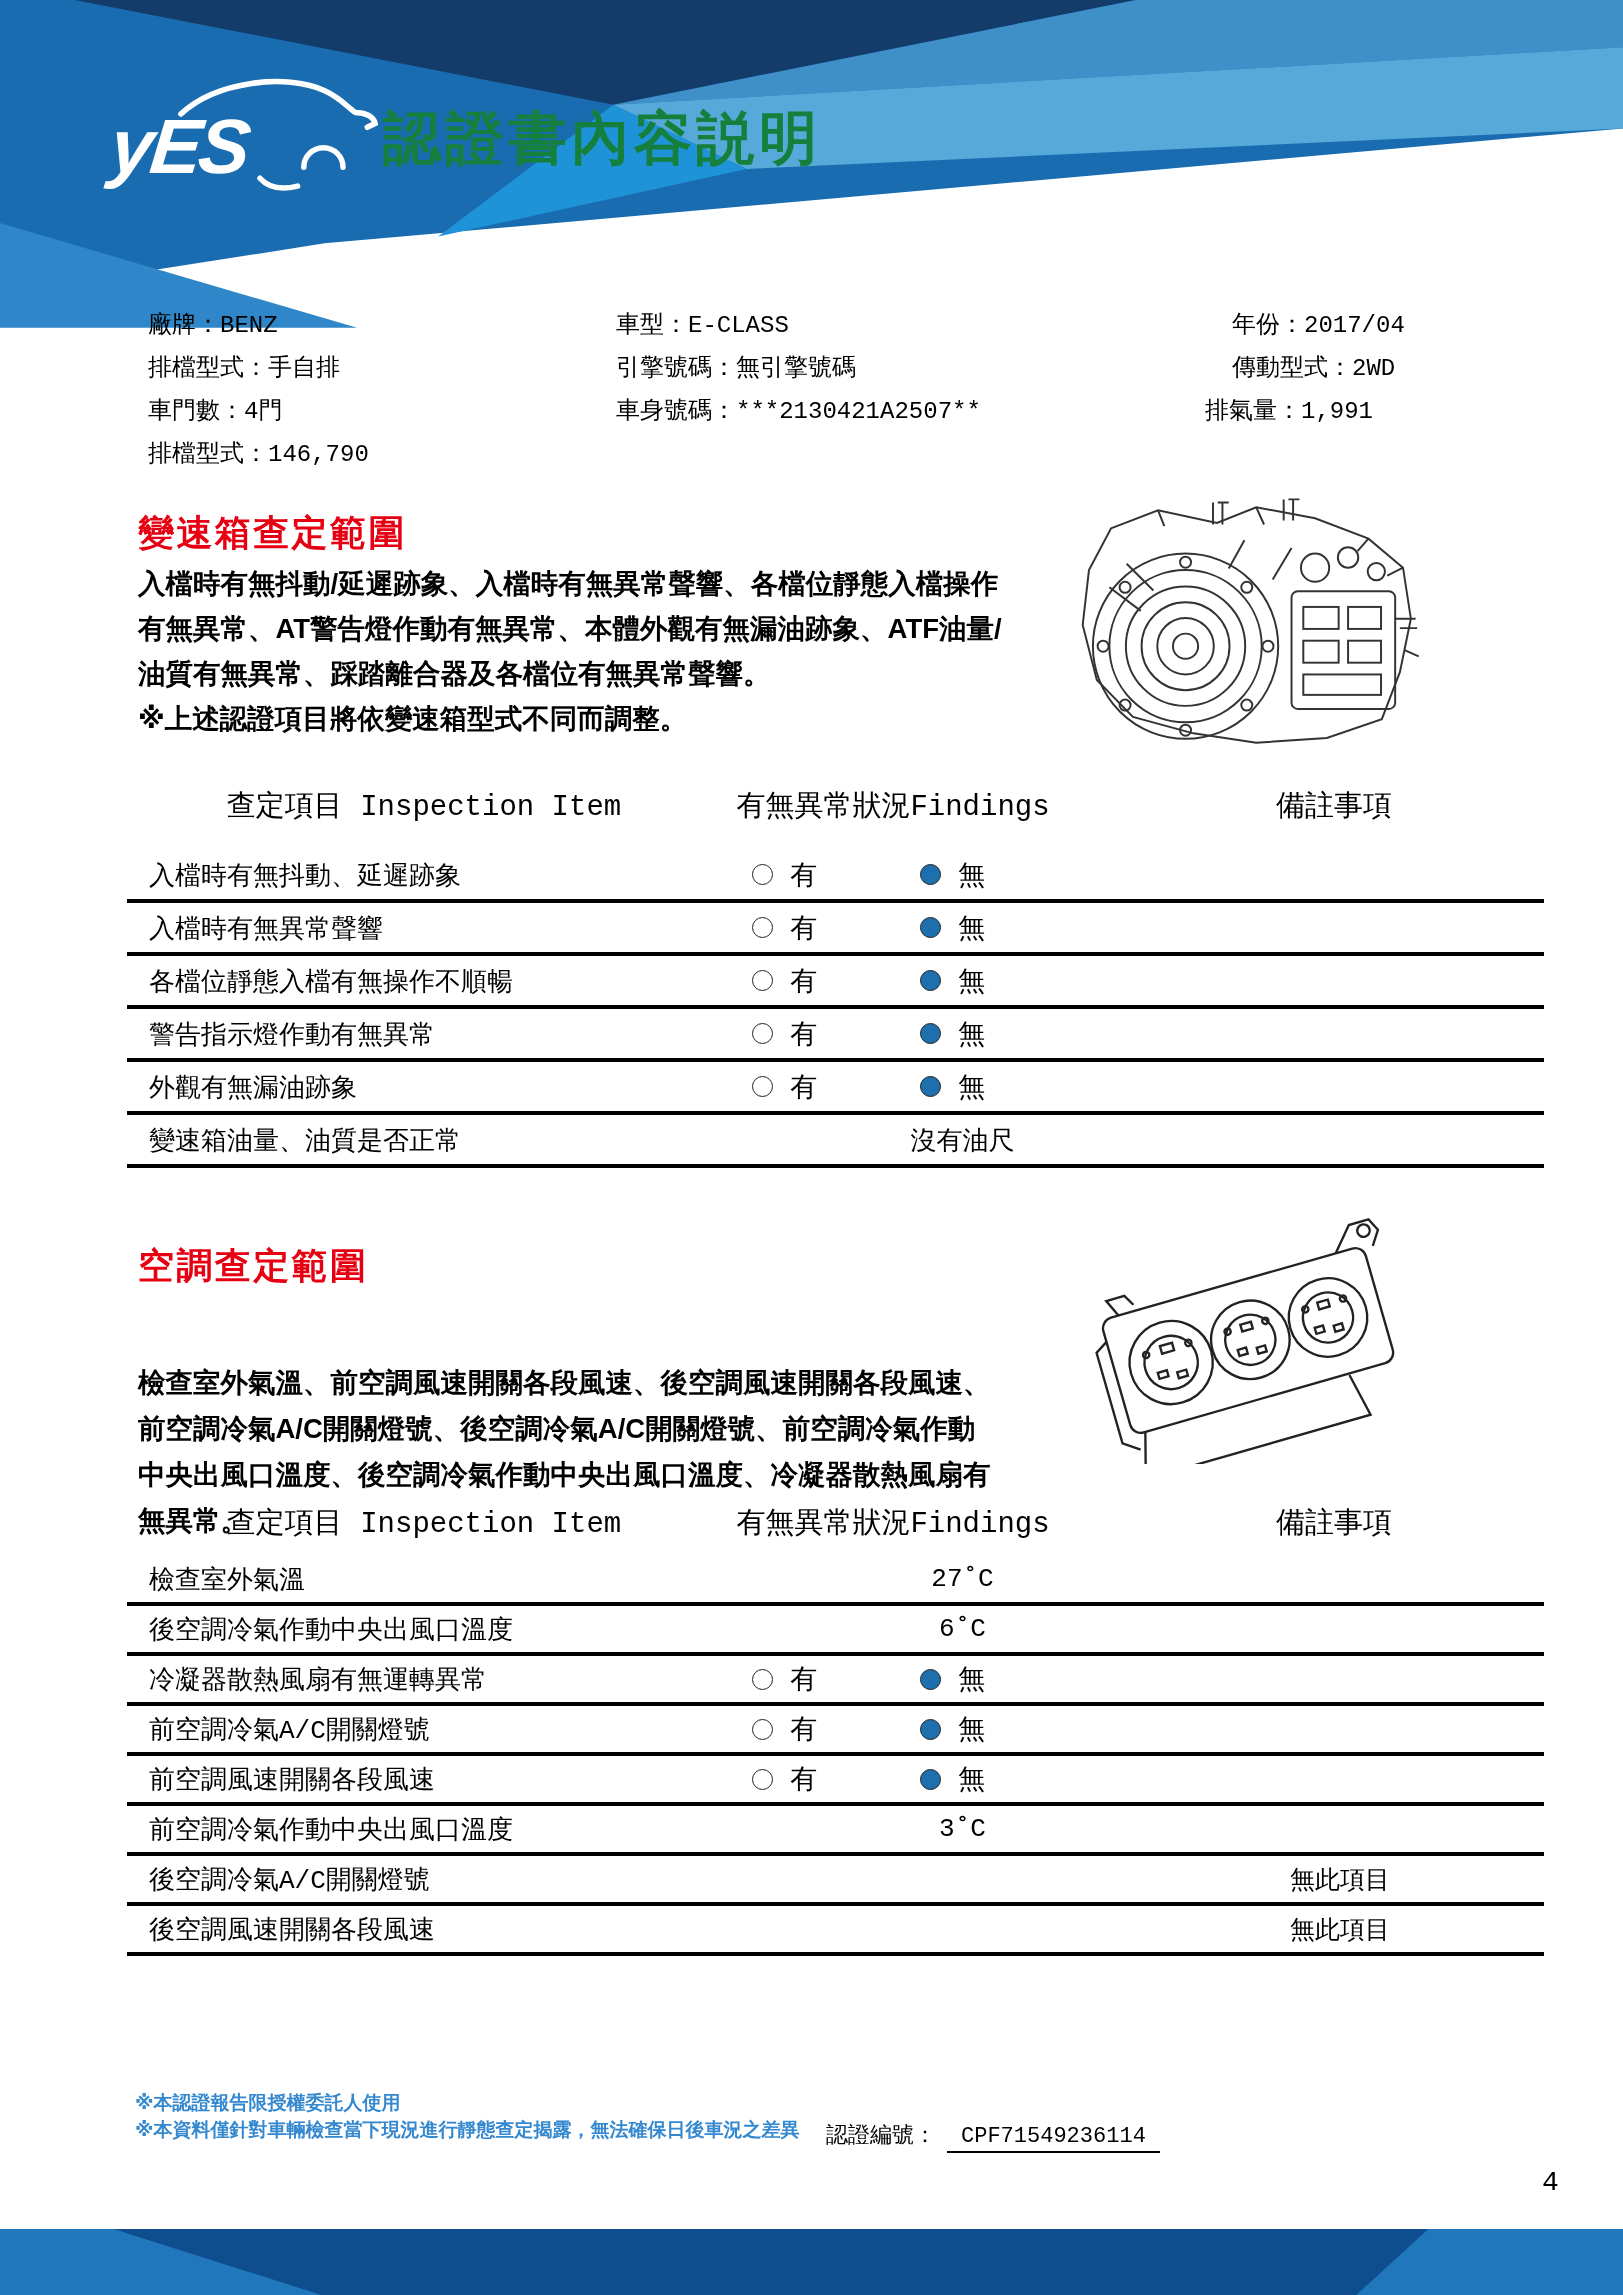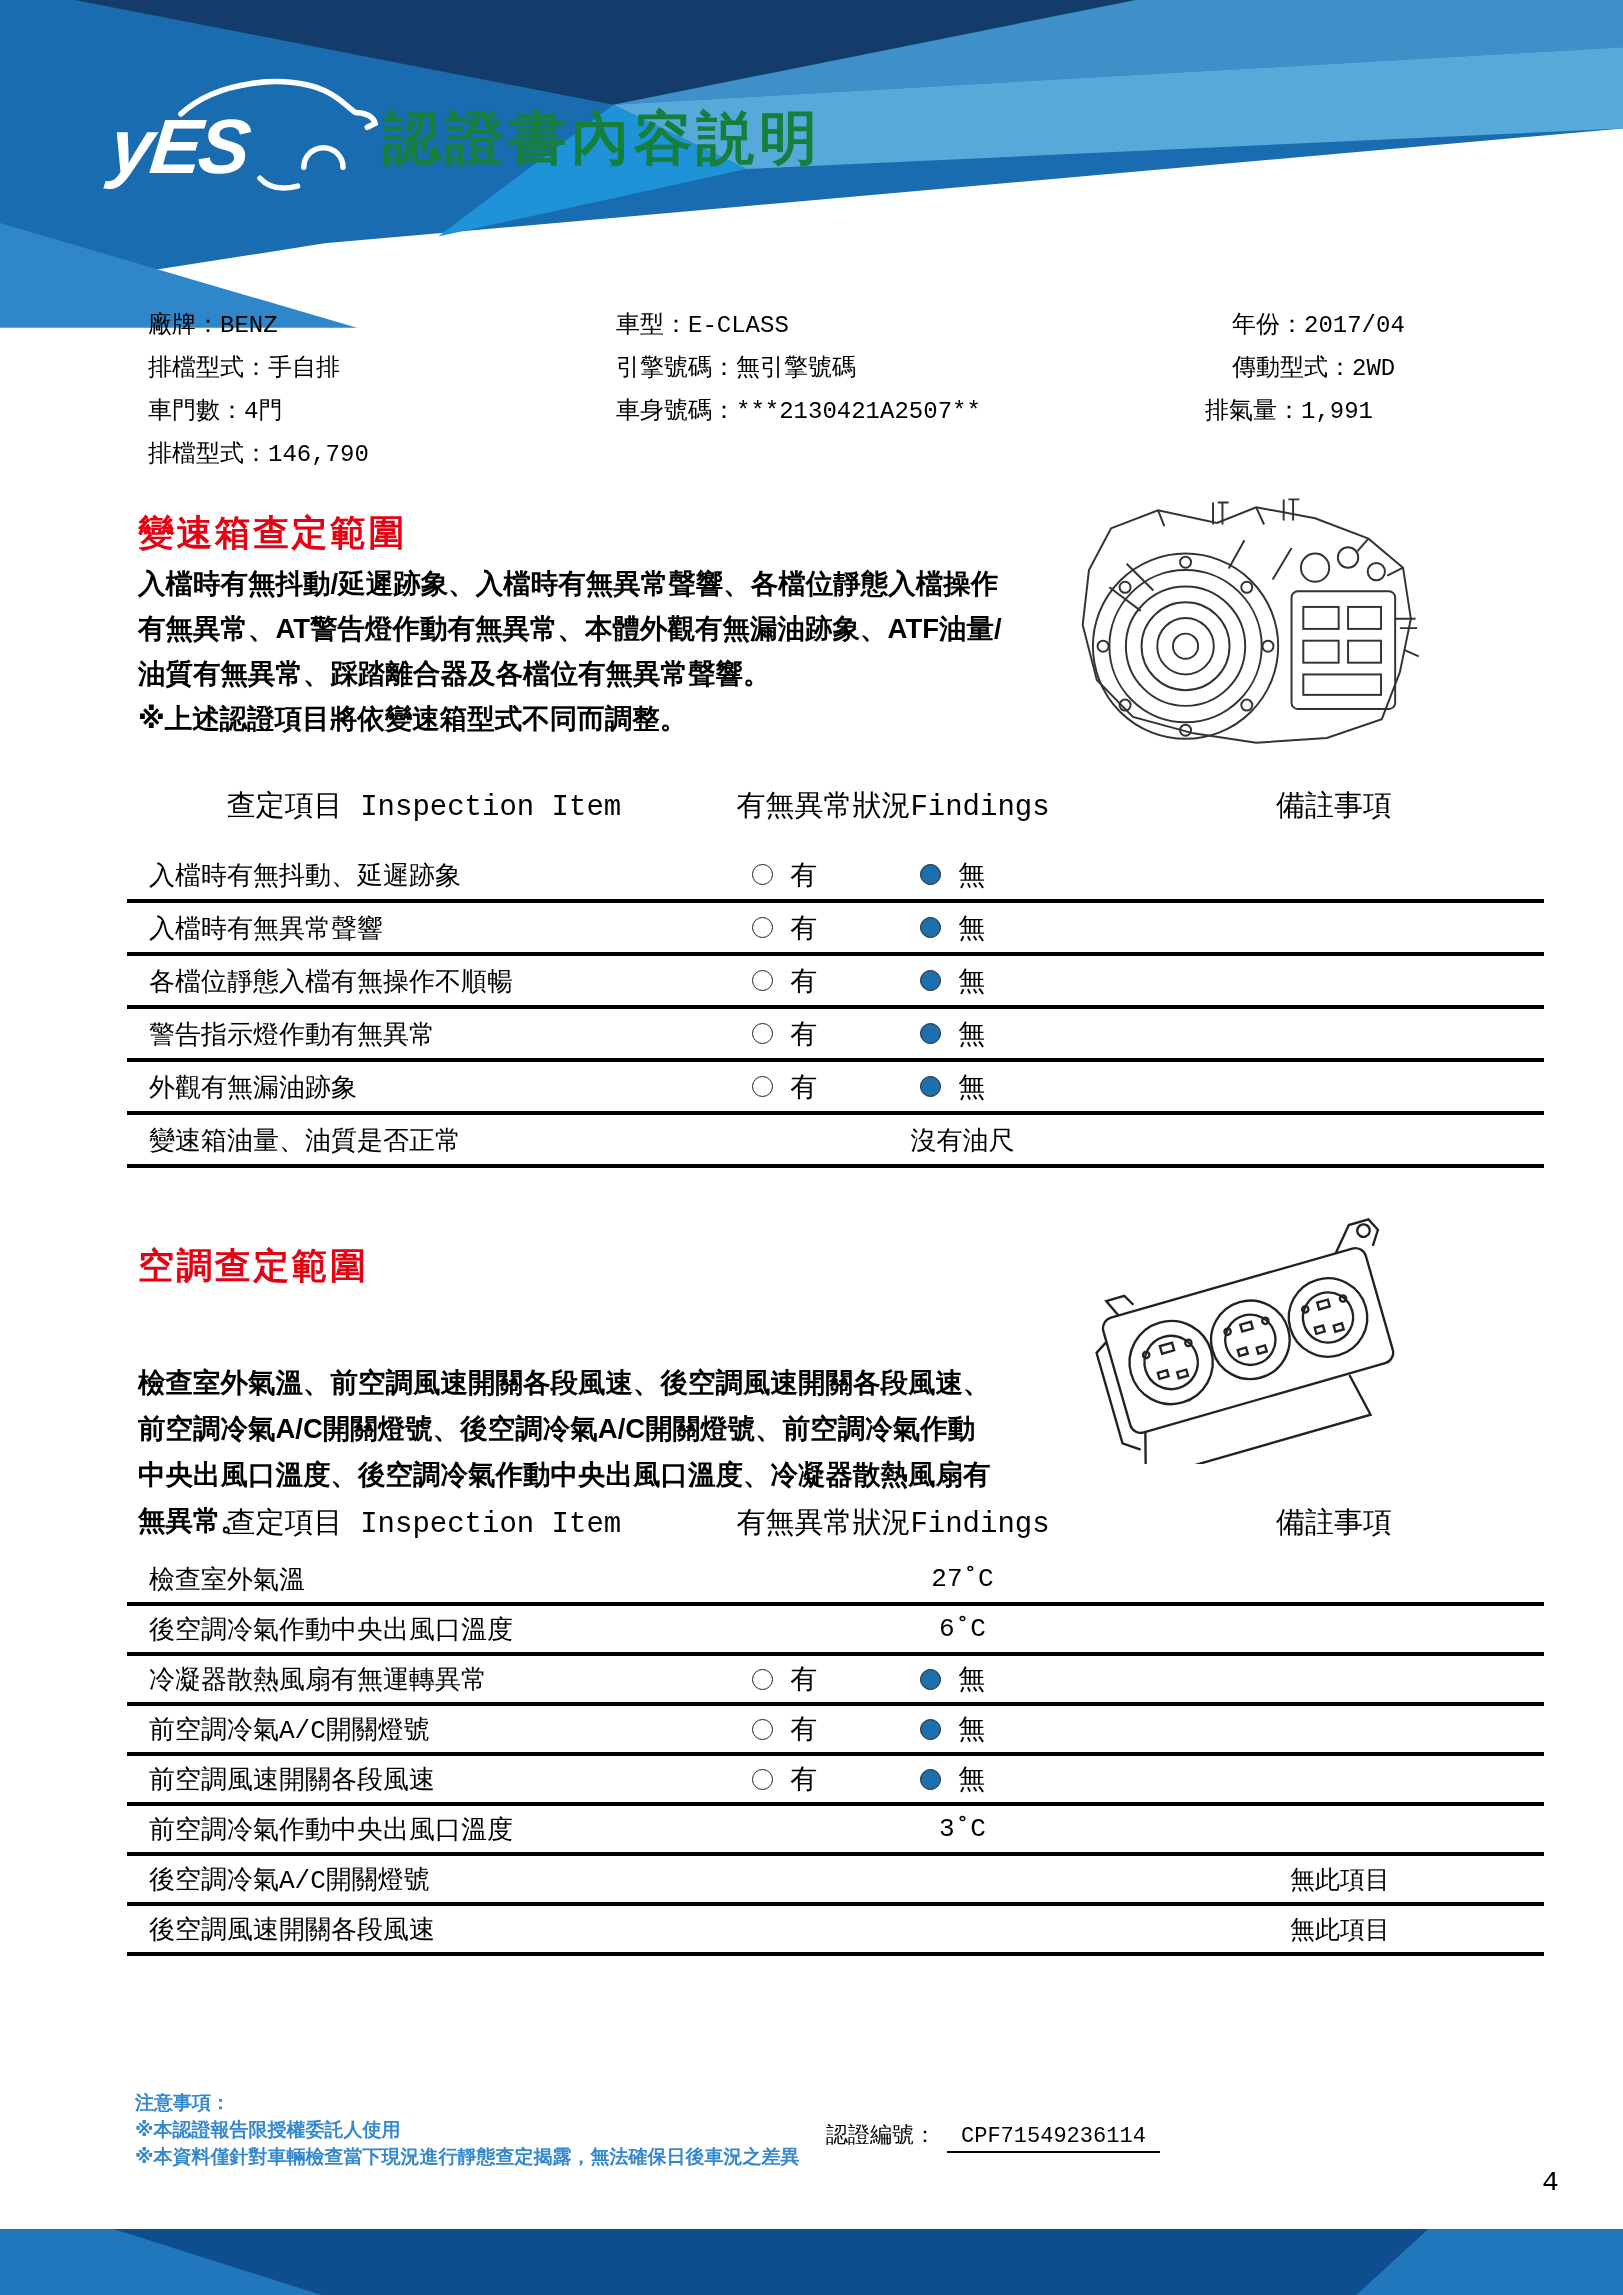--- a/index.html
+++ b/index.html
@@ -315,21 +315,20 @@
       <span class="lbl doc">後空調冷氣A/C開關燈號</span>
       <span class="rmk doc">無此項目</span>
     </div>
     <div class="row">
       <span class="lbl doc">後空調風速開關各段風速</span>
       <span class="rmk doc">無此項目</span>
     </div>
   </div>
 
   <div class="notes">
-    <div>注意事項：</div>
     <div>※本認證報告限授權委託人使用</div>
     <div>※本資料僅針對車輛檢查當下現況進行靜態查定揭露，無法確保日後車況之差異</div>
   </div>
 
   <div id="cert">
     <span>認證編號：</span><span class="num doc">CPF71549236114</span>
   </div>
 
   <div id="pagenum" class="doc">4</div>
 

